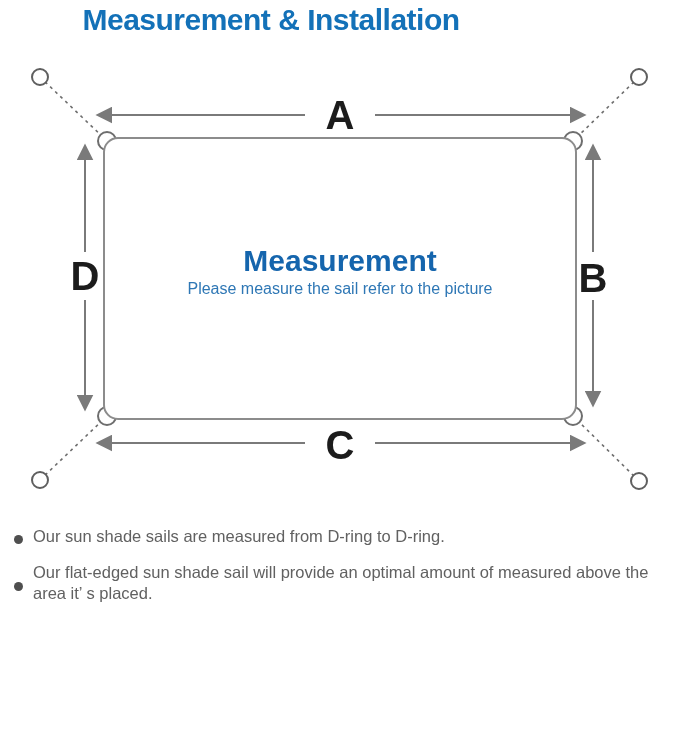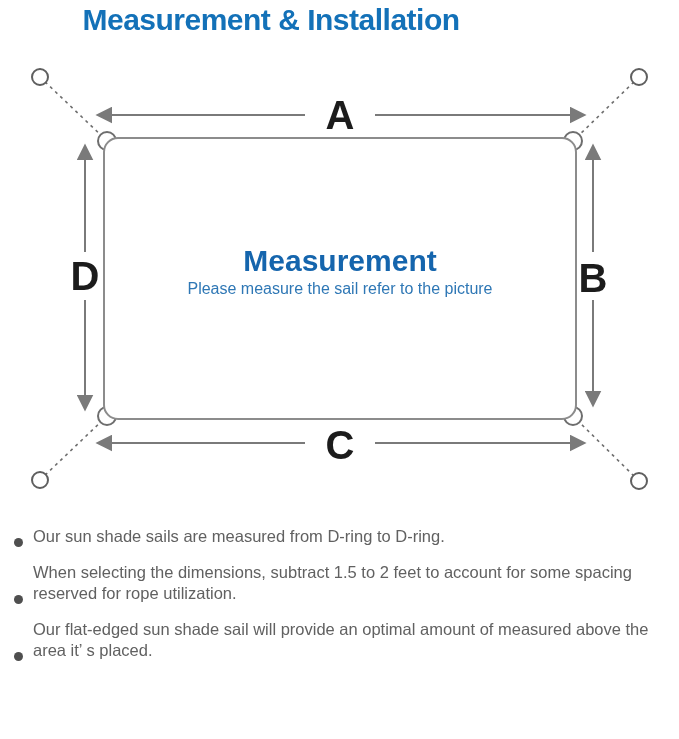--- a/index.html
+++ b/index.html
@@ -11,21 +11,21 @@
     position:absolute;top:0;left:0;width:542px;text-align:center;
     font-size:30px;font-weight:700;color:#1371b8;line-height:40px;
     letter-spacing:-0.5px;
   }
   .diagram{position:absolute;top:54px;left:0;}
   .notes{
     position:absolute;top:526px;left:0;width:679px;
     padding:0 6px 0 14px;box-sizing:border-box;
   }
   .note{
-    display:flex;align-items:flex-end;margin-bottom:15px;
+    display:flex;align-items:center;margin-bottom:15px;
     color:#616161;font-size:16.5px;line-height:21px;
   }
   .dot{
     flex:0 0 auto;width:9px;height:9px;border-radius:50%;
     background:#4f4f4f;margin:6px 10px 0 0;
   }
   .label-letter{font-weight:700;font-size:40px;}
   .center-head{font-weight:700;font-size:30px;}
   .center-sub{font-size:16px;}
 </style>
@@ -90,21 +90,17 @@
     <text class="center-sub" x="340" y="234" text-anchor="middle" dominant-baseline="central" fill="#2e77b5">Please measure the sail refer to the picture</text>
   </svg>
 
   <div class="notes">
     <div class="note">
       <span class="dot"></span>
       <span>Our sun shade sails are measured from D-ring to D-ring.</span>
     </div>
     <div class="note">
       <span class="dot"></span>
-      <span>When selecting the dimensions, subtract 1.5 to 2 feet to account for some spacing reserved for rope utilization.</span>
-    </div>
-    <div class="note">
-      <span class="dot"></span>
       <span>Our flat-edged sun shade sail will provide an optimal amount of measured above the area it’ s placed.</span>
     </div>
   </div>
 
 </div>
 
 </body></html>

